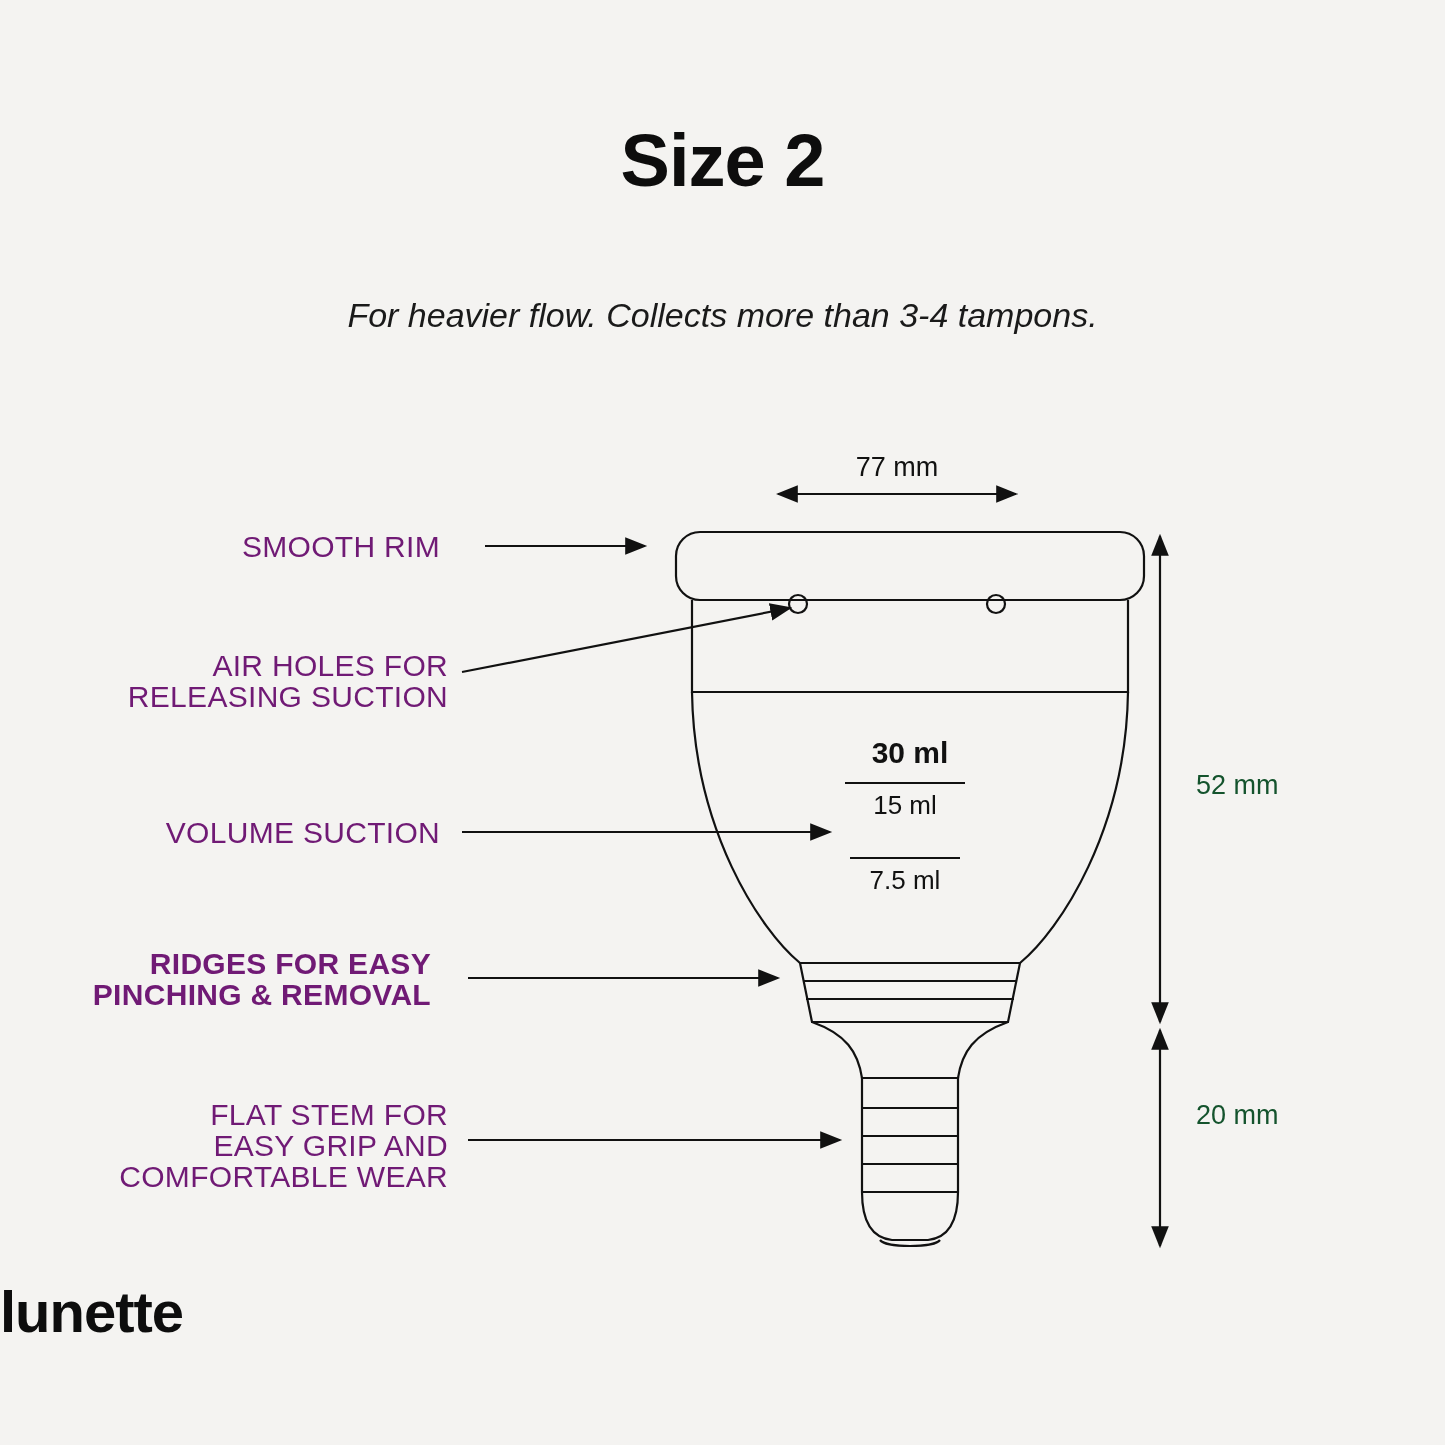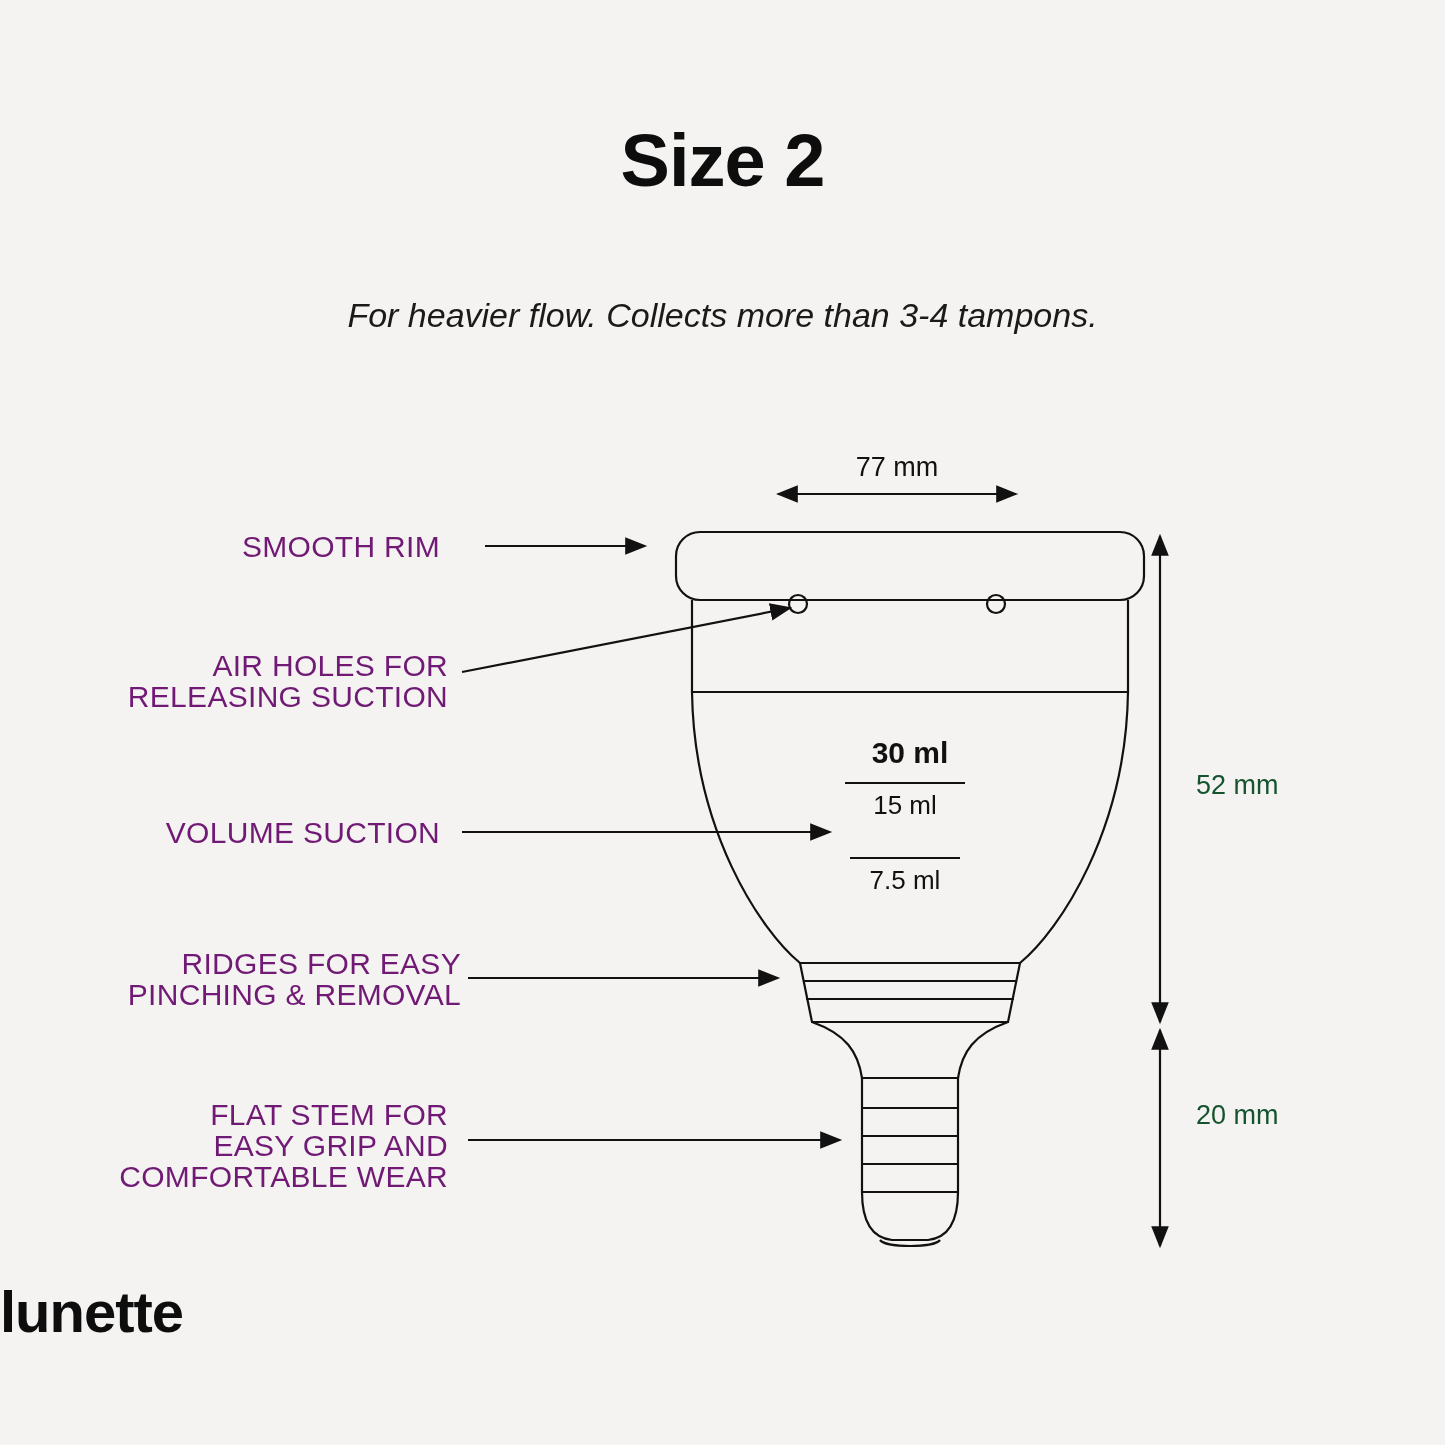--- a/index.html
+++ b/index.html
@@ -158,21 +158,21 @@
       <line x1="1160" y1="536" x2="1160" y2="1022" marker-start="url(#arrow-start)" marker-end="url(#arrow)"></line>
 
       <line x1="1160" y1="1030" x2="1160" y2="1246" marker-start="url(#arrow-start)" marker-end="url(#arrow)"></line>
     </g>
   </svg>
 
   <div class="label" style="top:531px; left:50px; width:390px;">SMOOTH RIM</div>
   <div class="label" style="top:650px; left:50px; width:398px;">AIR HOLES FOR
 RELEASING SUCTION</div>
   <div class="label" style="top:817px; left:50px; width:390px;">VOLUME SUCTION</div>
-  <div class="label" style="top:948px; left:63px; width:398px;">RIDGES FOR EASY
+  <div class="label" style="top:948px; left:33px; width:398px;font-weight:bold;">RIDGES FOR EASY
 PINCHING &amp; REMOVAL</div>
   <div class="label" style="top:1099px; left:50px; width:398px;">FLAT STEM FOR
 EASY GRIP AND
 COMFORTABLE WEAR</div>
 
   <div class="dim-label" style="top:452px; left:797px; width:200px;">77 mm</div>
   <div class="label-right" style="top:770px; left:1196px;">52 mm</div>
   <div class="label-right" style="top:1100px; left:1196px;">20 mm</div>
 
   <div class="vol-label big" style="top:708px; left:810px;margin-top:28px;">30 ml</div>

